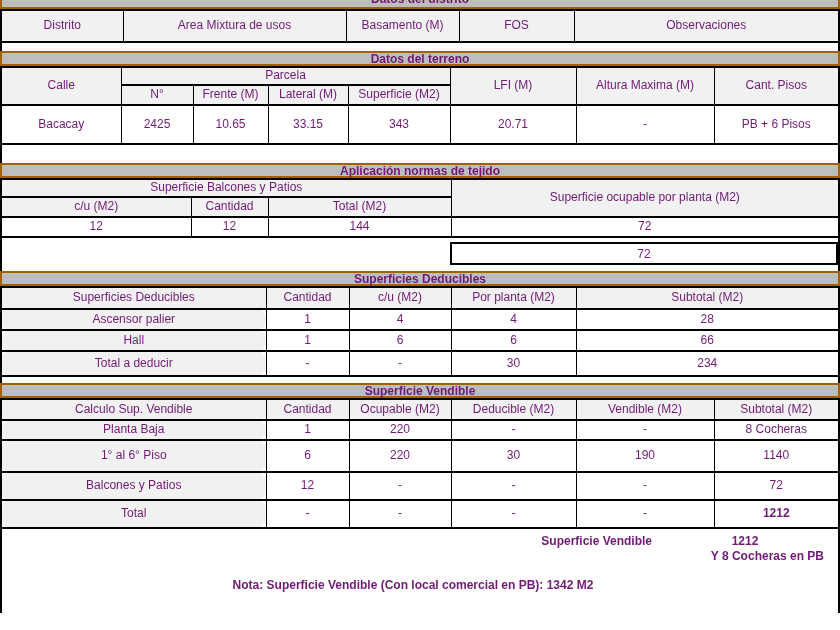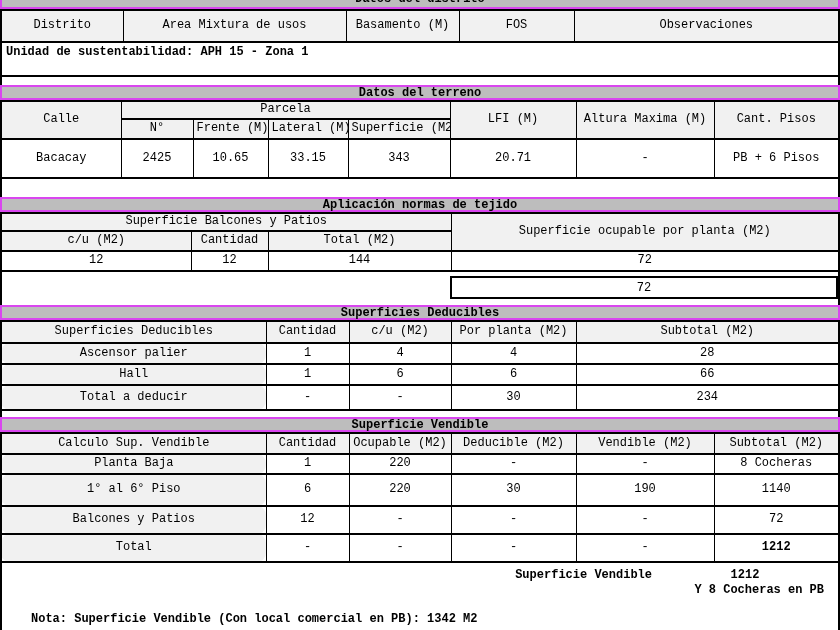--- a/index.html
+++ b/index.html
@@ -2,30 +2,30 @@
 <html><head>
 <meta charset="utf-8">
 <style>
   html,body{margin:0;padding:0;background:#ffffff;}
   .sheet{
     position:relative;
     width:840px;height:630px;
     box-sizing:border-box;
     overflow:hidden;
     background:#ffffff;
-    color:#000000;
-    font-family:Liberation Mono, monospace;
+    color:#701a75;
+    font-family:Liberation Sans, sans-serif;
     font-size:12px;
   }
   
   .band{
     box-sizing:border-box;
     height:15px;
     background:#bdbdbd;
-    border:2px solid #d946ef;
+    border:2px solid #a16207;
     display:flex;align-items:center;justify-content:center;
     font-weight:bold;
     line-height:1;
   }
   .band.clipped{
     height:9px;
     border-top:0;
     overflow:hidden;
     align-items:flex-start;
   }
@@ -75,21 +75,21 @@
   .bottom{
     box-sizing:border-box;
     border-left:2px solid #000;border-right:2px solid #000;
     height:84px;
     padding-top:3px;
     font-weight:bold;
   }
   .sum-line1{display:flex;justify-content:flex-end;align-items:center;height:17px;}
   .sum-line1 .val{width:186px;text-align:center;}
   .sum-line2{text-align:right;padding-right:14px;height:17px;}
-  .sum-note{margin-top:12px;text-align:left;padding-right:14px;padding-left:29px;}
+  .sum-note{margin-top:12px;text-align:center;padding-right:14px;}
 </style>
 </head>
 <body>
 
 <div class="sheet">
 
   <div class="band clipped">
     <span>Datos del distrito</span>
   </div>
 
@@ -105,21 +105,20 @@
         <tr style="height:32px">
       <th class="hd">Distrito</th>
       <th class="hd">Area Mixtura de usos</th>
       <th class="hd">Basamento (M)</th>
       <th class="hd">FOS</th>
       <th class="hd">Observaciones</th>
     </tr>
   </tbody>
     </table>
 
-  <div class="note-box">Unidad de sustentabilidad: APH 15 - Zona 1</div>
 
   <div class="gap g8"></div>
 
   <div class="band">
     <span>Datos del terreno</span>
   </div>
 
   <table class="tbl">
     <colgroup>
         <col style="width:120px">

